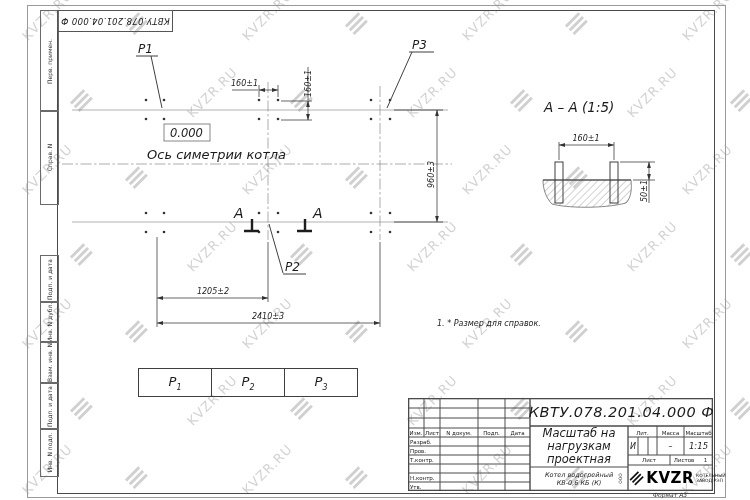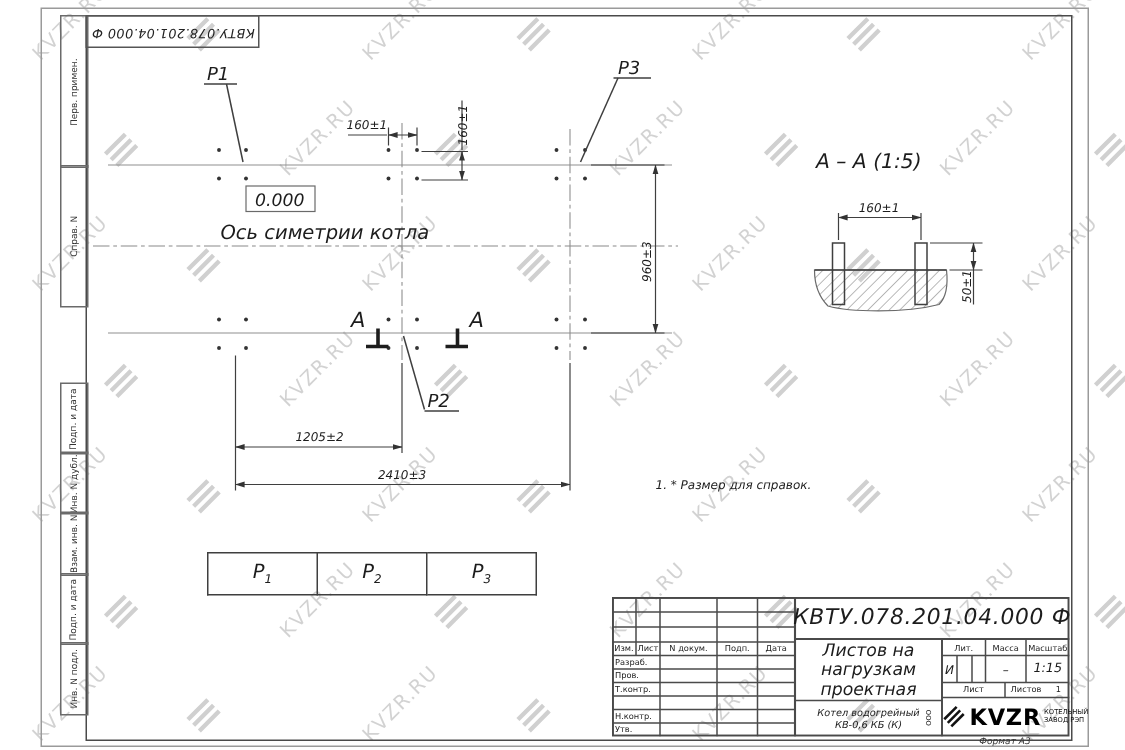--- a/index.html
+++ b/index.html
@@ -325,21 +325,21 @@
   <div class="cell rowlabel" style="left:0;top:39px;width:32px;height:9px">Разраб.</div>
   <div class="cell rowlabel" style="left:0;top:48px;width:32px;height:9px">Пров.</div>
   <div class="cell rowlabel" style="left:0;top:57px;width:32px;height:9px">Т.контр.</div>
   <div class="cell rowlabel" style="left:0;top:66px;width:32px;height:9px"></div>
   <div class="cell rowlabel" style="left:0;top:75px;width:32px;height:9px">Н.контр.</div>
   <div class="cell rowlabel" style="left:0;top:84px;width:32px;height:9px">Утв.</div>
 
   <div class="cell designation" style="left:122px;top:0;width:183px;height:28px">КВТУ.078.201.04.000  Ф</div>
   <div class="cell" style="left:122px;top:28px;width:98px;height:41px">
     <div class="docname">
-      <div>Листов на</div>
+      <div>Масштаб на</div>
       <div>нагрузкам</div>
       <div>проектная</div>
     </div>
   </div>
   <div class="cell" style="left:122px;top:69px;width:98px;height:24px">
     <div class="product">
       <div>Котел водогрейный</div>
       <div>КВ-0,6 КБ (К)</div>
     </div>
   </div>

